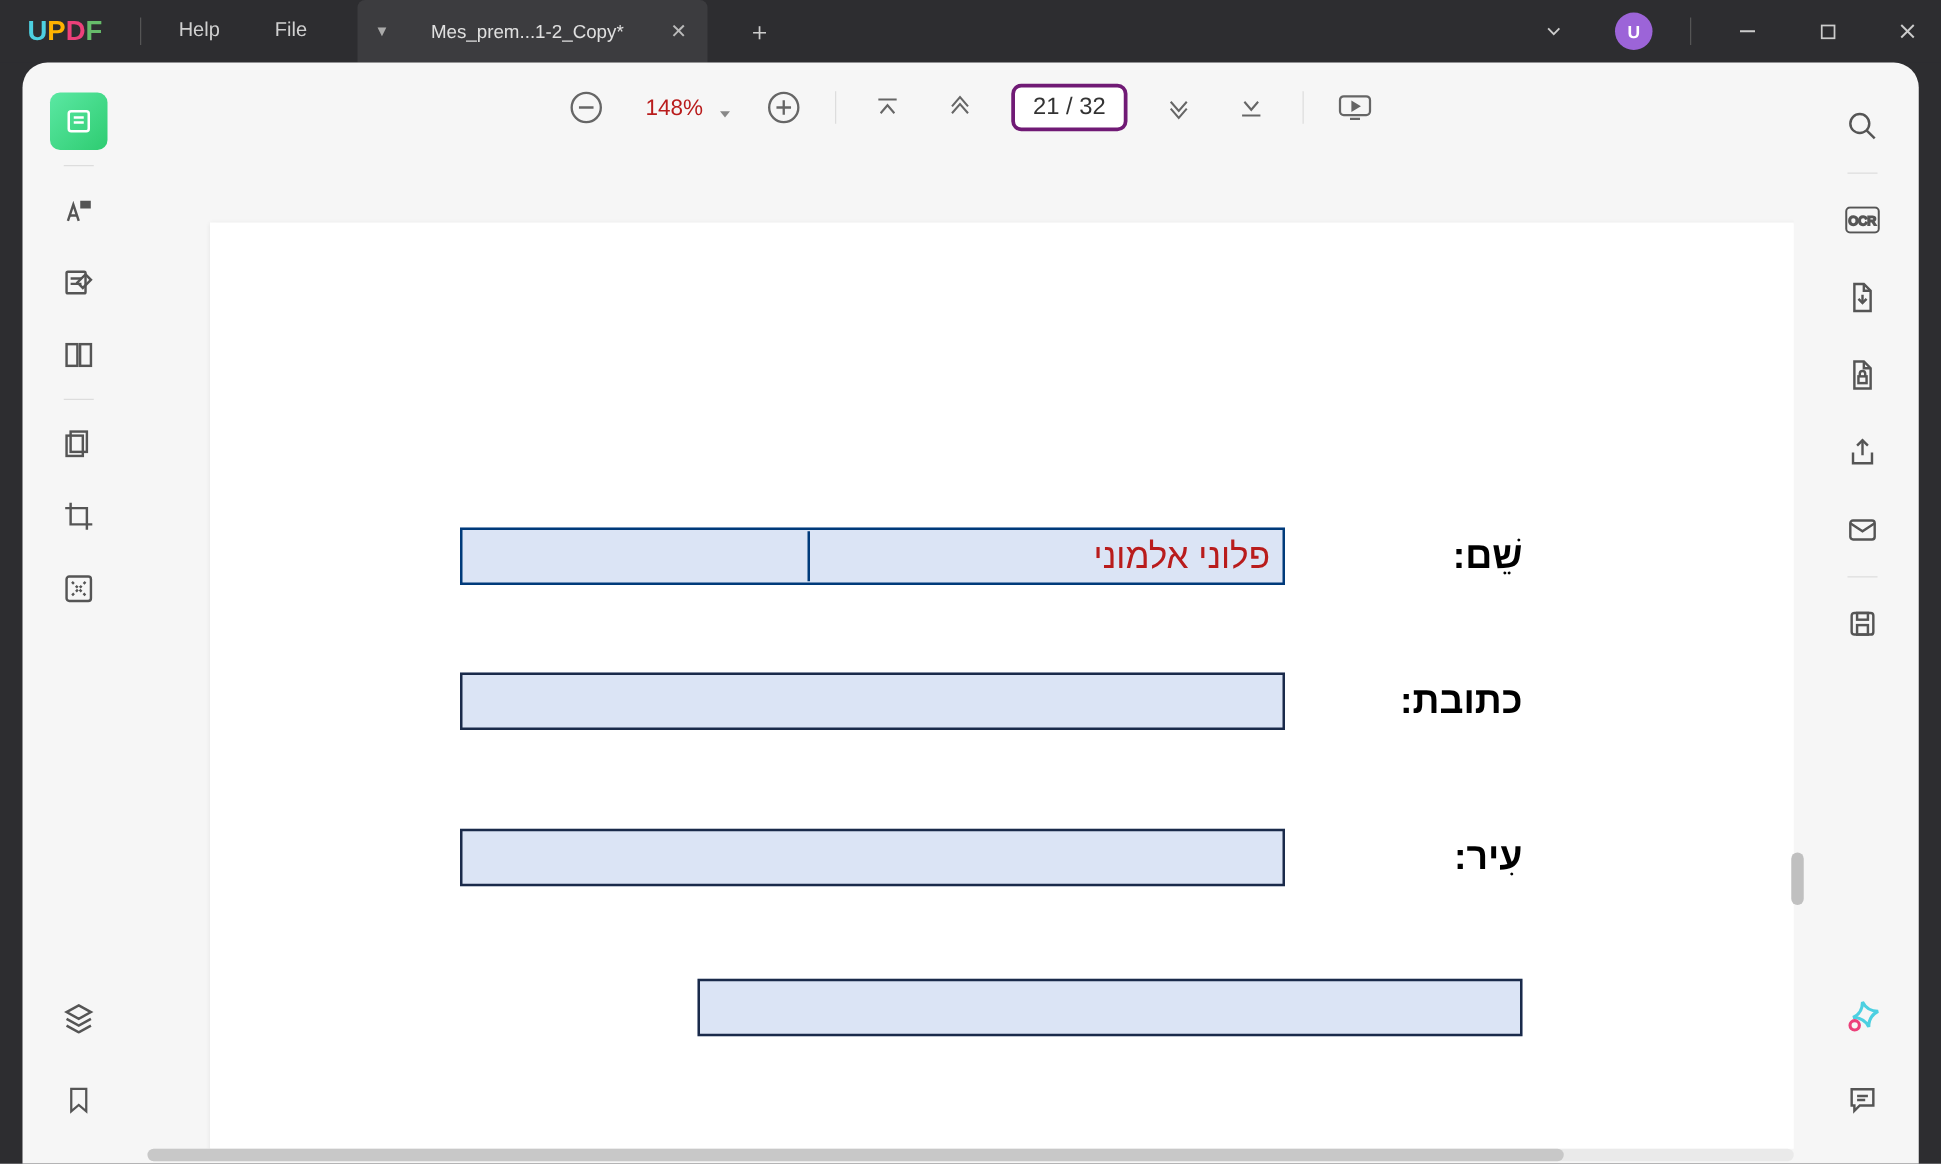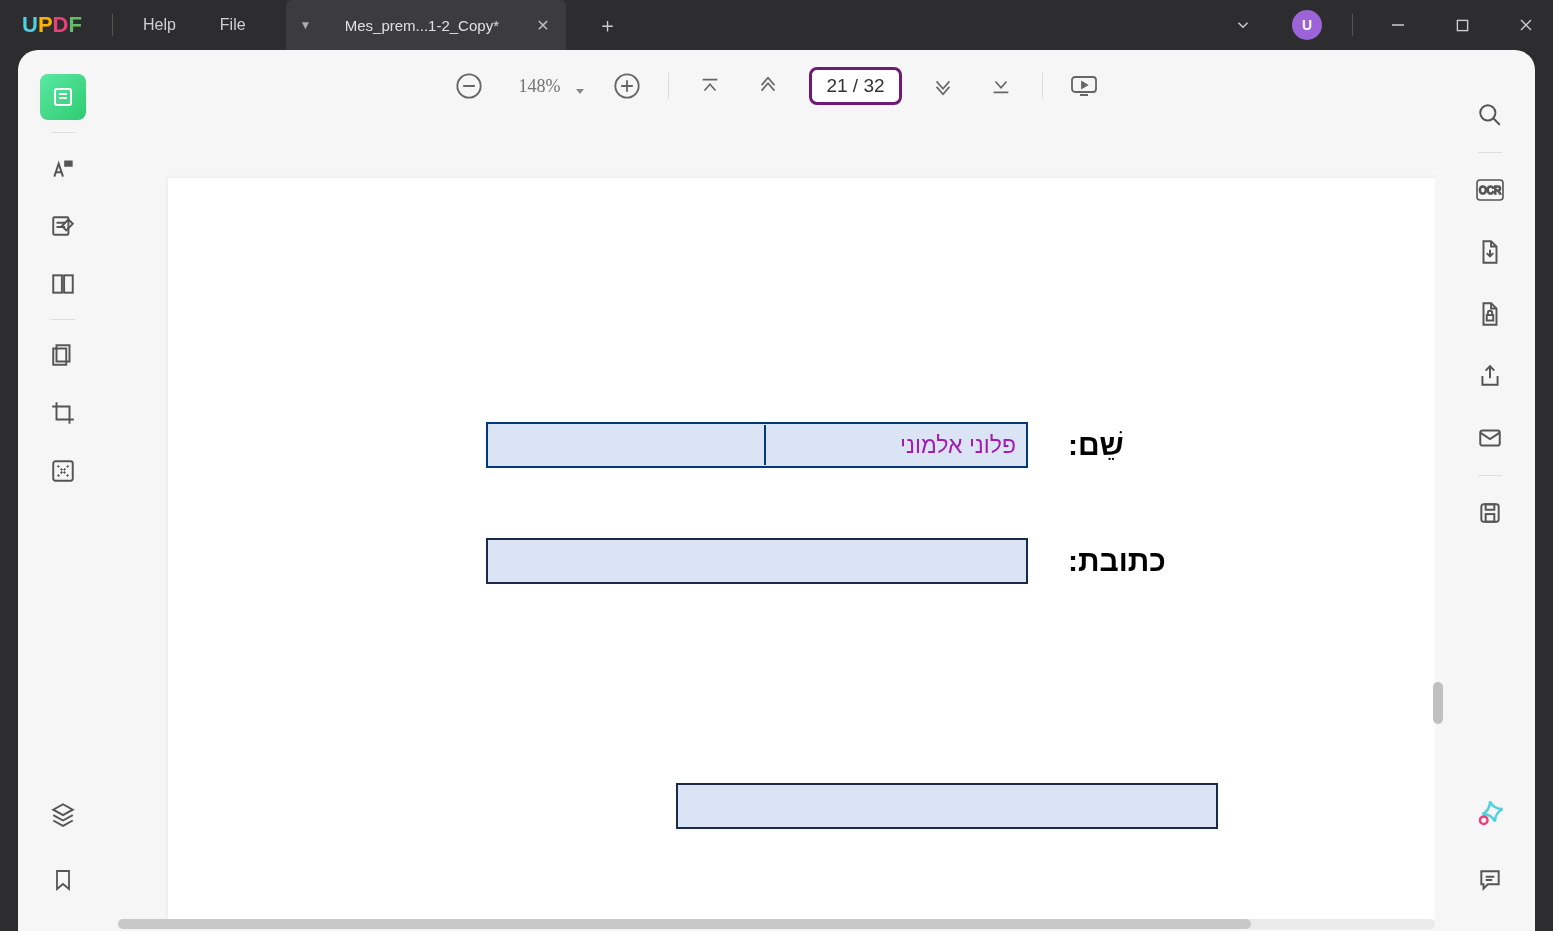--- a/index.html
+++ b/index.html
@@ -118,21 +118,21 @@
 }
 .rail-sep { width:24px; height:1px; background:#ddd; margin:6px 0;}
 .left-bottom {
   position:absolute; bottom:8px; left:0; width:70px;
   display:flex; flex-direction:column; align-items:center;
 }
 .left-bottom .rail-icon { margin:10px 0; }
 
 
 .right-rail {
-  position:absolute; right:10px; top:26px; bottom:10px;
+  position:absolute; right:10px; top:12px; bottom:10px;
   width:70px; display:flex; flex-direction:column; align-items:center;
   padding-top:8px;
 }
 .right-rail .rail-icon { width:46px; height:46px; display:flex;align-items:center;justify-content:center; margin:8px 0; cursor:pointer;}
 .right-bottom {
   position:absolute; bottom:8px; right:0; width:70px;
   display:flex; flex-direction:column; align-items:center;
 }
 .right-bottom .rail-icon { margin:10px 0;}
 
@@ -146,21 +146,21 @@
   justify-content:center;
   gap:24px;
 }
 .tb-icon {
   width:34px; height:34px;
   display:flex;align-items:center;justify-content:center;
   color:#666;
   cursor:pointer;
 }
 .zoom-box {
-  display:flex;align-items:flex-end; gap:6px; font-size:18px; color:#737373;font-family:Liberation Serif, serif;
+  display:flex;align-items:flex-end; gap:6px; font-size:18px; color:#b91c1c;
 }
 .zoom-text { min-width:58px; text-align:center;}
 .page-box {
   border:3px solid #701a75;
   border-radius:8px;
   padding:5px 14px;
   font-size:19px;
   color:#333;
   background:#fff;
 }
@@ -187,29 +187,29 @@
   align-items:center;
   flex-direction:row-reverse;
 }
 .form-label {
   font-size:30px;
   font-weight:700;
   color:#000;
   direction:rtl;
   margin-left:40px;
   min-width:150px;
-  text-align:left;
+  text-align:right;
 }
 .form-field {
   background:#dbe4f5;
   border:2px solid #1a2a4a;
   height:46px;
-  width:542px;
-  font-size:23px;
-  color:#a21caf;
+  width:660px;
+  font-size:28px;
+  color:#b91c1c;
   direction:rtl;
   padding:4px 10px;
   display:flex;
   align-items:center;
   position:relative;
 }
 .form-field.active {
   border-color:#003a7a;
 }
 .text-cursor {
@@ -504,20 +504,26 @@
         </div>
       </div>
 
       <div class="form-row row2">
         <span class="form-label">כתובת:</span>
         <div class="form-field">
           <span></span>
         </div>
       </div>
 
+      <div class="form-row row3">
+        <span class="form-label">עִיר:</span>
+        <div class="form-field">
+          <span></span>
+        </div>
+      </div>
 
       <div class="form-row row4">
         <div class="form-field">
           <span></span>
         </div>
       </div>
 
     </div>
   </div>
 

